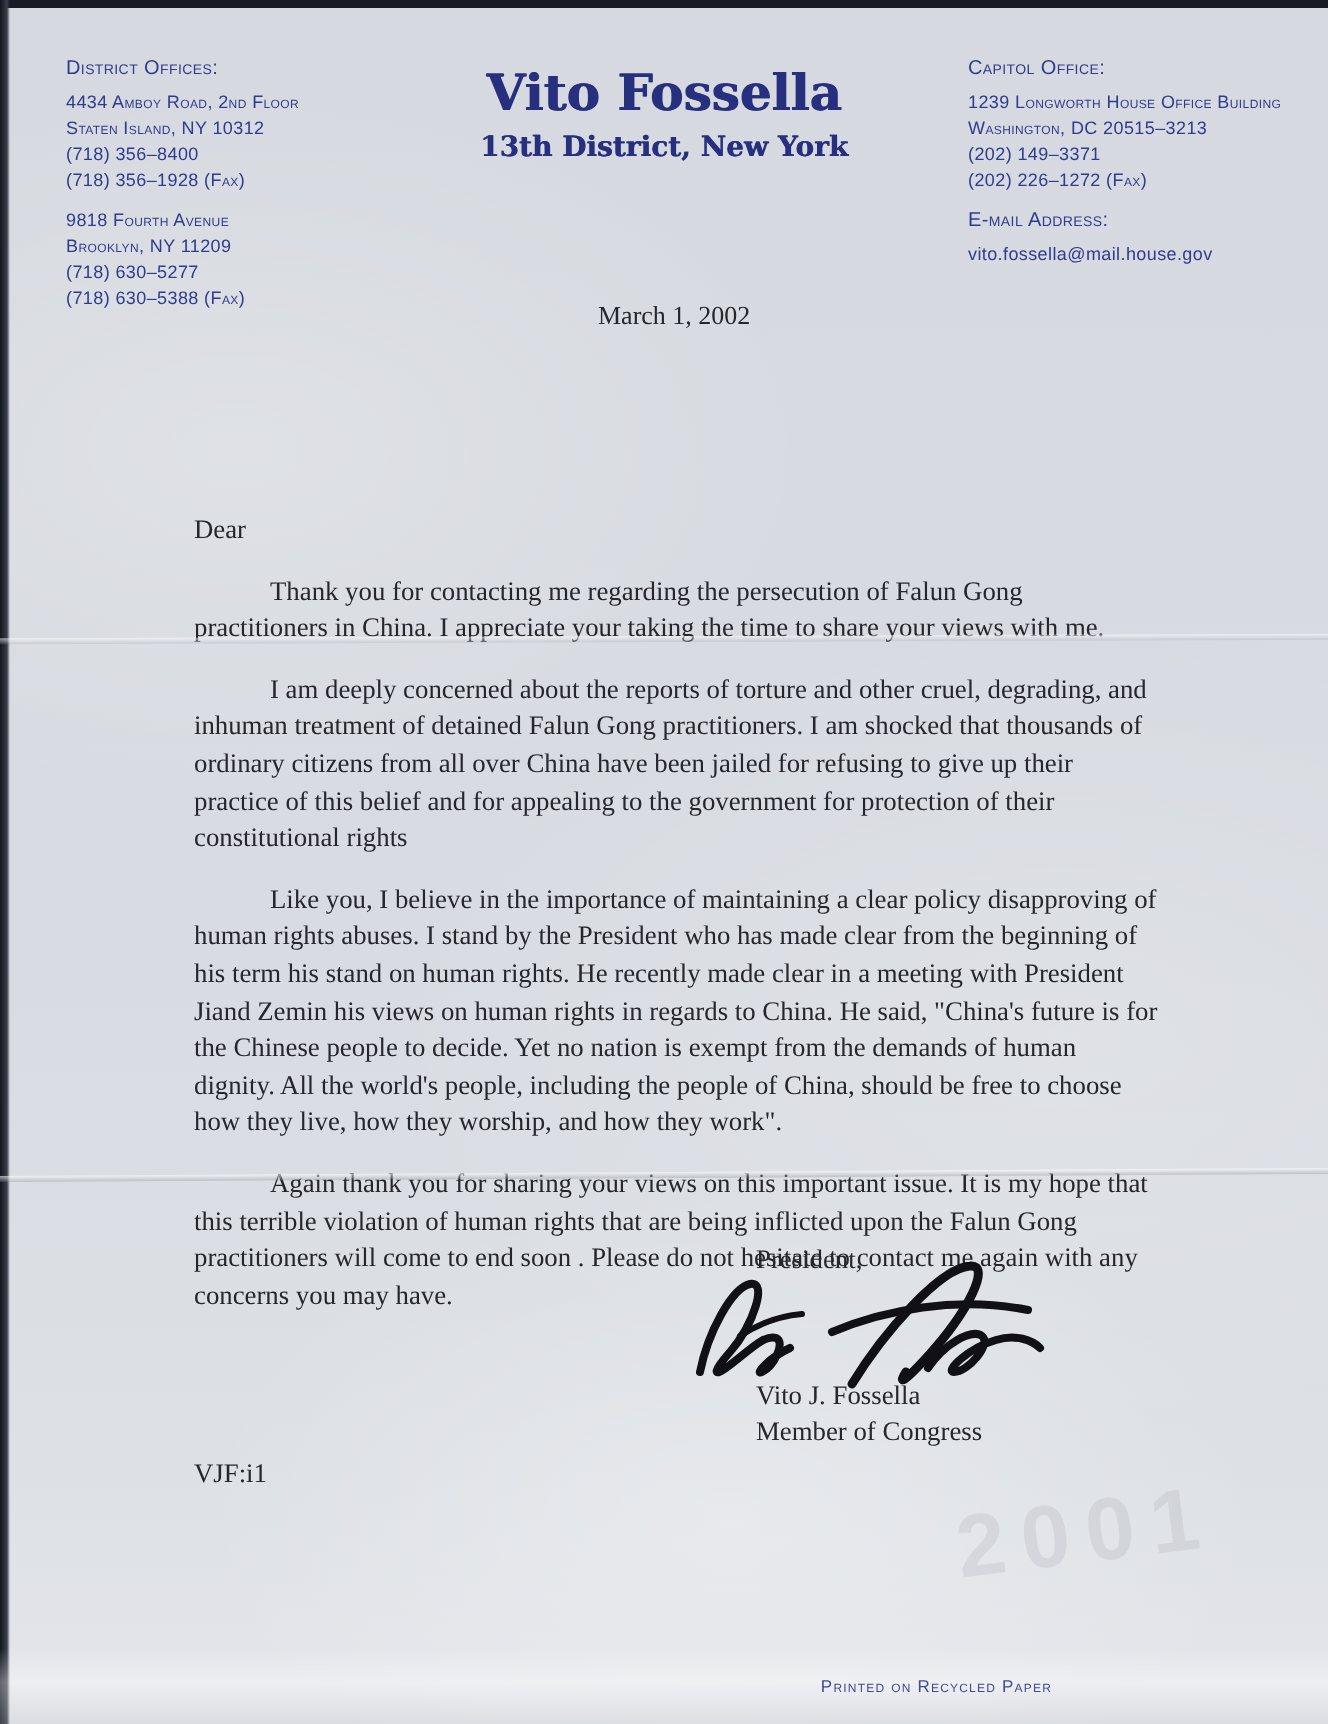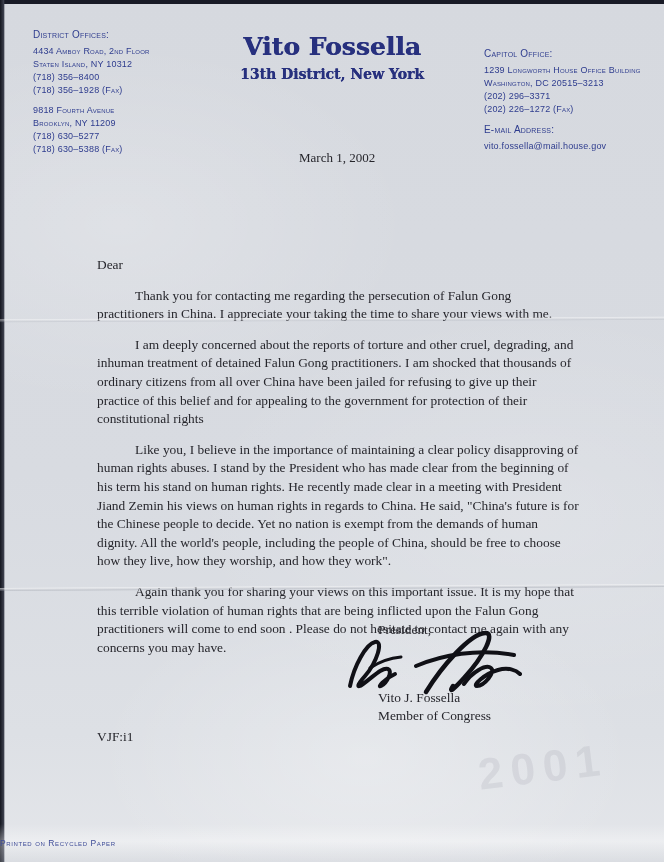--- a/index.html
+++ b/index.html
@@ -34,21 +34,21 @@
   
   .lh-block {
     position: absolute;
     font-family: "Liberation Sans", sans-serif;
     color: #2e3c8e;
     font-size: 9px;
     line-height: 13px;
     letter-spacing: 0.2px;
   }
   .lh-district { left: 33px; top: 28px; width: 160px; }
-  .lh-capitol  { left: 484px; top: 28px; width: 176px; margin-top: 19px; }
+  .lh-capitol  { left: 484px; top: 28px; width: 176px; }
   .lh-heading { font-weight: 400; font-variant: small-caps; font-size: 10px; margin-bottom: 4px; }
   .lh-line { font-variant: small-caps; }
   .lh-gap { height: 7px; }
   .lh-email { font-variant: normal; }
 
   
   .lh-center {
     position: absolute; left: 172px; top: 28px; width: 320px;
     text-align: center; color: #27307e;
     font-family: "DejaVu Serif", serif; font-weight: 700;
@@ -82,21 +82,21 @@
   .watermark {
     position: absolute; left: 478px; top: 742px;
     font-family: "Liberation Sans", sans-serif;
     font-size: 44px; font-weight: 700; letter-spacing: 8px;
     color: rgba(125,130,142,0.14);
     transform: rotate(-7deg);
   }
 
   .footer-note {
     position: absolute; left: 0; top: 838px; width: 526px;
-    text-align: left;
+    text-align: right;
     font-family: "Liberation Sans", sans-serif;
     font-variant: small-caps;
     font-size: 8.5px; letter-spacing: 0.6px;
     color: #3d4b97;
   }
 </style>
 </head>
 <body>
 
 <div class="page">
@@ -119,21 +119,21 @@
 
   <div class="lh-center">
     <div class="lh-c3">Vito Fossella</div>
     <div class="lh-c4">13th District, New York</div>
   </div>
 
   <div class="lh-block lh-capitol">
     <div class="lh-heading">Capitol Office:</div>
     <div class="lh-line">1239 Longworth House Office Building</div>
     <div class="lh-line">Washington, DC 20515–3213</div>
-    <div class="lh-line">(202) 296–3371</div>
+    <div class="lh-line">(202) 149–3371</div>
     <div class="lh-line">(202) 226–1272 (Fax)</div>
     <div class="lh-gap"></div>
     <div class="lh-heading">E-mail Address:</div>
     <div class="lh-line lh-email">vito.fossella@mail.house.gov</div>
   </div>
 
   <div class="date-line">March 1, 2002</div>
 
   <div class="letter-body">
     <p class="salutation">Dear</p>

